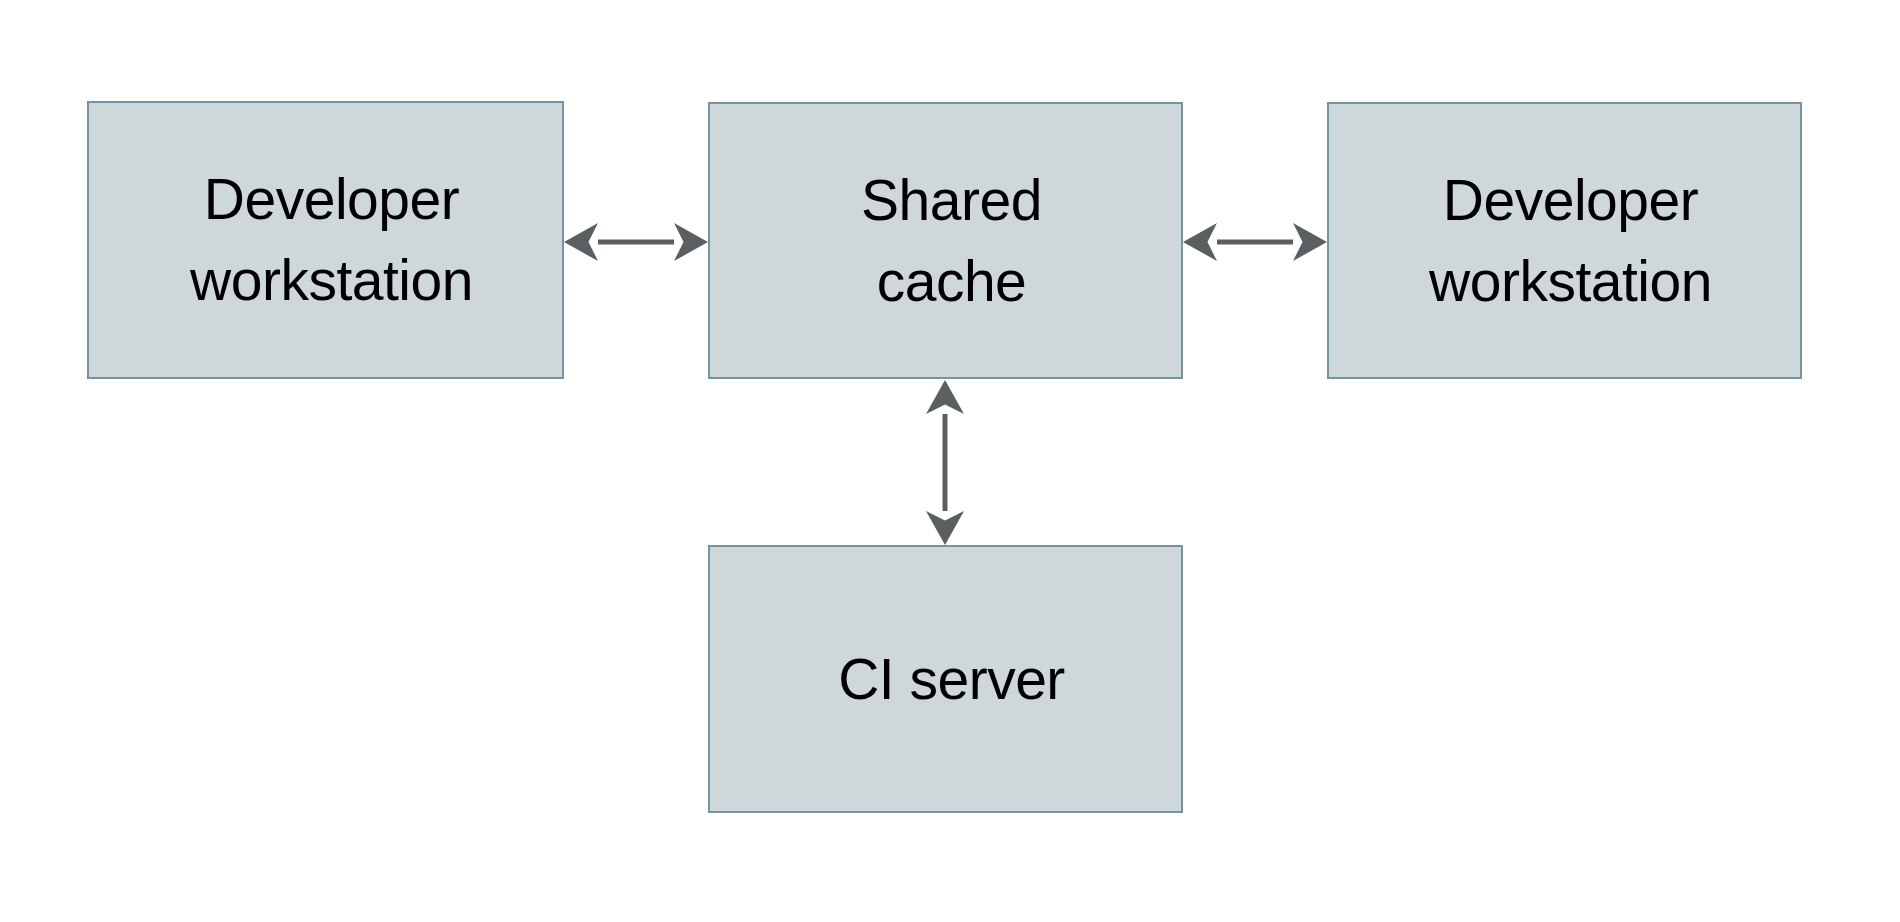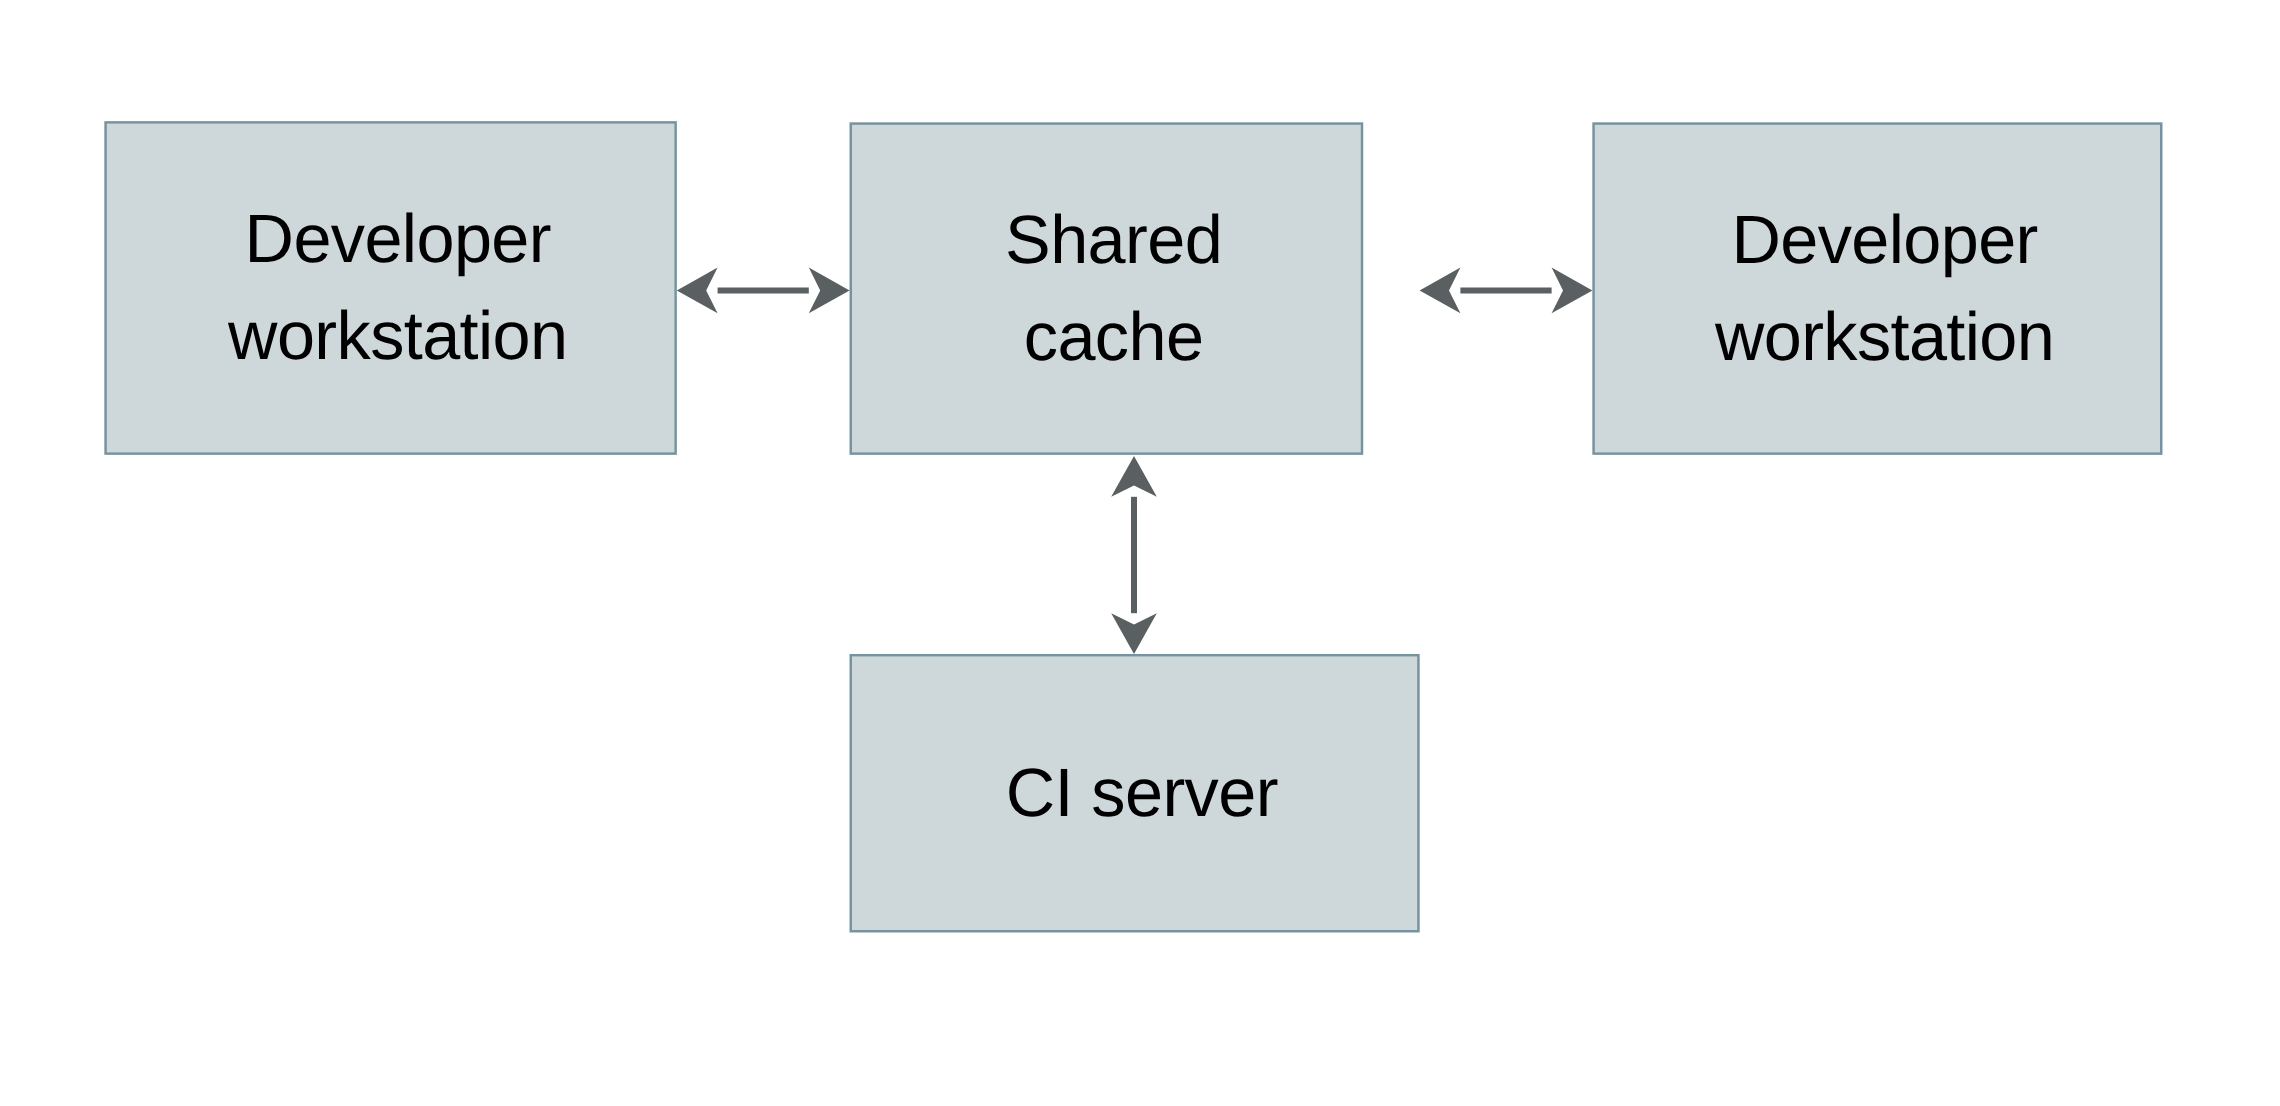--- a/index.html
+++ b/index.html
@@ -50,31 +50,31 @@
 </head>
 <body>
 
 <div id="canvas" style="background: rgb(255, 255, 255);">
 
   <div class="node" style="left: 87px; top: 101px; width: 477px; height: 278px; background: rgb(206, 215, 218); border-color: rgb(118, 148, 159);">
     <span class="node-label" style="color: rgb(0, 0, 0);">Developer
 workstation</span>
   </div>
 
-  <div class="node" style="left: 708px; top: 102px; width: 428px; height: 277px; background: rgb(206, 215, 218); border-color: rgb(118, 148, 159);">
+  <div class="node" style="left: 708px; top: 102px; width: 475px; height: 277px; background: rgb(206, 215, 218); border-color: rgb(118, 148, 159);">
     <span class="node-label" style="color: rgb(0, 0, 0);">Shared
 cache</span>
   </div>
 
   <div class="node" style="left: 1327px; top: 102px; width: 475px; height: 277px; background: rgb(206, 215, 218); border-color: rgb(118, 148, 159);">
     <span class="node-label" style="color: rgb(0, 0, 0);">Developer
 workstation</span>
   </div>
 
-  <div class="node" style="left: 708px; top: 545px; width: 475px; height: 232px; background: rgb(206, 215, 218); border-color: rgb(118, 148, 159);">
+  <div class="node" style="left: 708px; top: 545px; width: 475px; height: 268px; background: rgb(206, 215, 218); border-color: rgb(118, 148, 159);">
     <span class="node-label" style="color: rgb(0, 0, 0);">CI server</span>
   </div>
 
   <div class="edge" style="left: 564px; top: 223px;">
     <svg width="144" height="38" viewBox="0 0 144 38">
         <polygon points="34,16.5 110,16.5 110,21.5 34,21.5" fill="#5a5f61"></polygon>
         <polygon points="0,19 34,0 24.48,19 34,38" fill="#5a5f61"></polygon>
         <polygon points="144,19 110,0 119.52,19 110,38" fill="#5a5f61"></polygon>
       </svg>
   </div>

